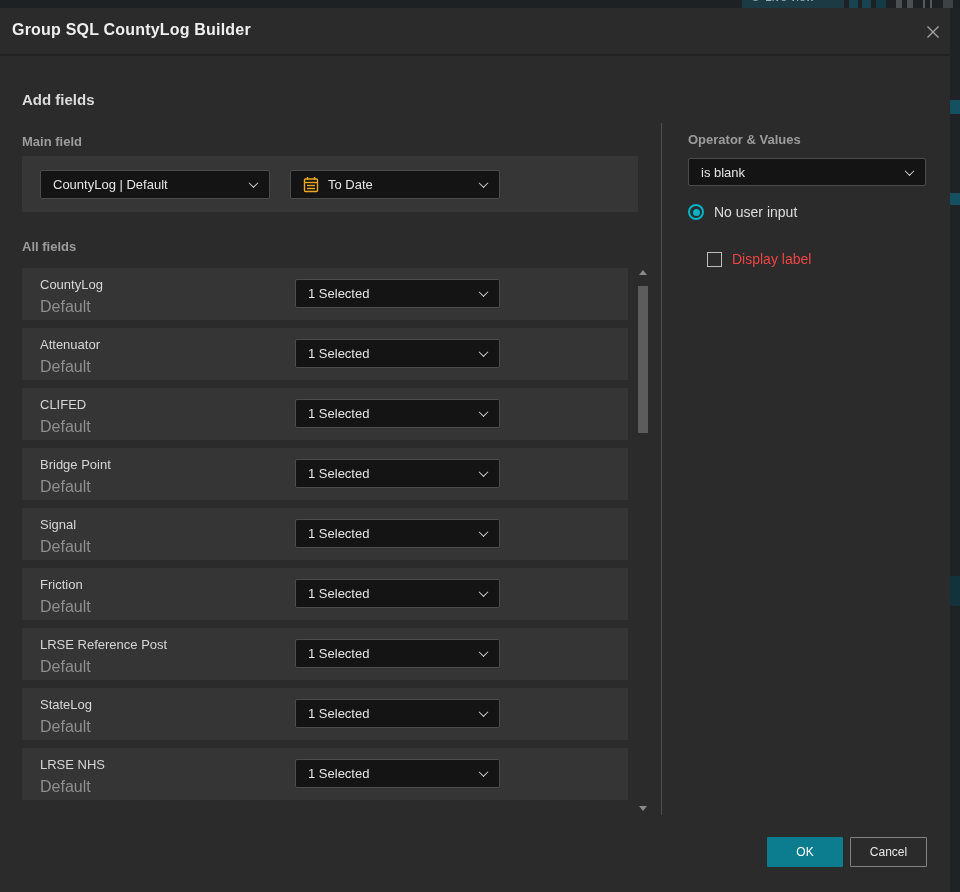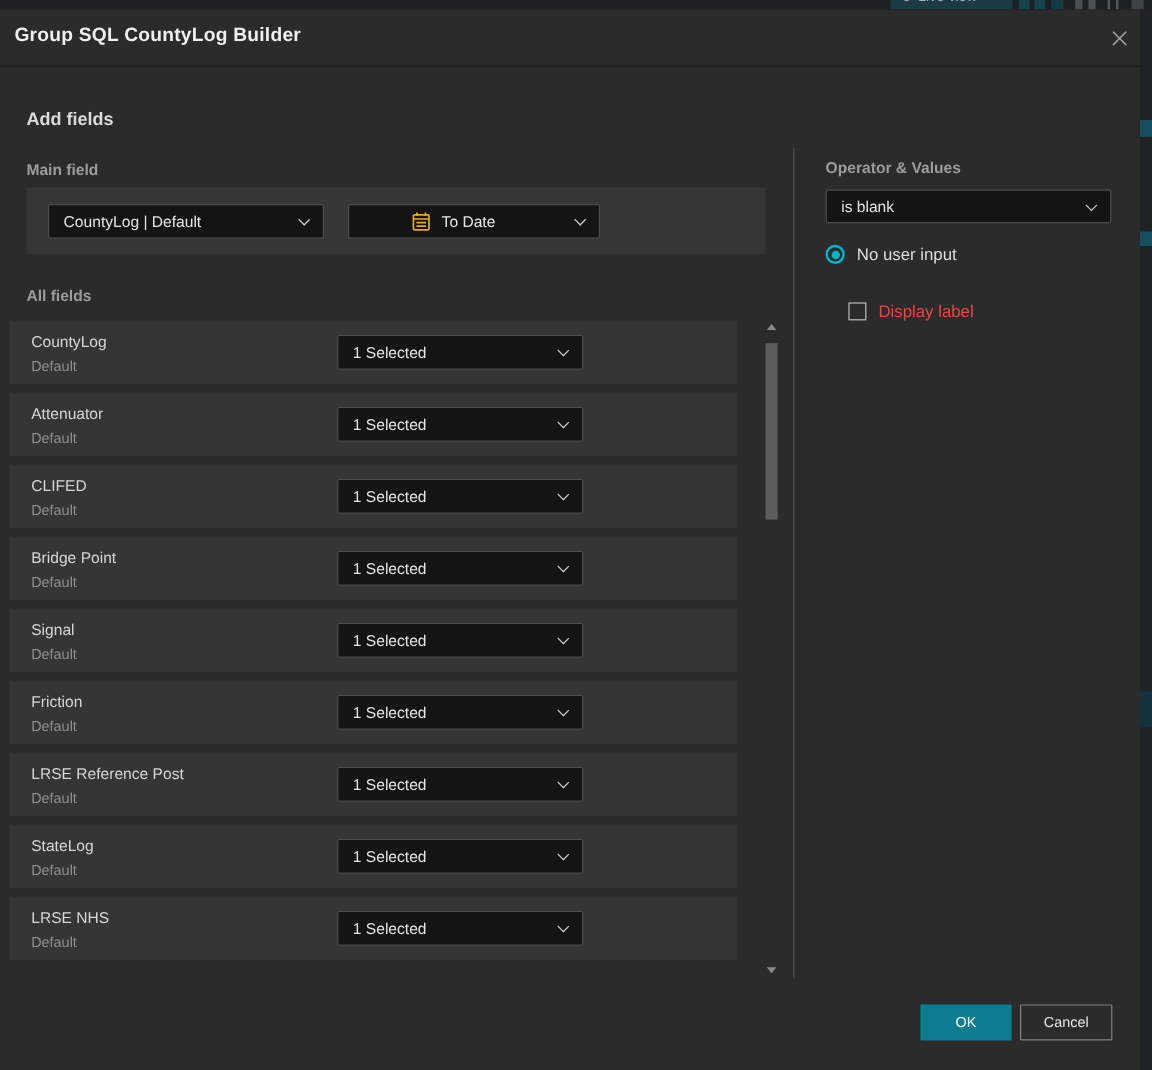--- a/index.html
+++ b/index.html
@@ -52,28 +52,28 @@
               display:flex; align-items:center; justify-content:space-between;
               padding:0 12px; cursor:pointer; }
   .dd-text { font-size:13px; color:#e4e4e4; white-space:nowrap; overflow:hidden; }
   .chevron { width:7px; height:7px; border-right:1.6px solid #cfcfcf; border-bottom:1.6px solid #cfcfcf;
              transform:rotate(45deg) translate(-1px,-1px); flex:0 0 auto; margin-left:8px; }
 
   
   .main-panel { position:absolute; left:22px; top:148px; width:616px; height:56px; background:#363636; }
   .dd-mainfield { position:absolute; left:18px; top:14px; width:230px; height:29px; }
   .dd-date { position:absolute; left:268px; top:14px; width:210px; height:29px; }
-  .dd-date .dd-left { display:flex; align-items:center; gap:9px; overflow:hidden;margin-left:40px; }
+  .dd-date .dd-left { display:flex; align-items:center; gap:9px; overflow:hidden; }
   .cal-icon { flex:0 0 auto; display:flex; }
 
   
-  .fields-list { position:absolute; left:8px; top:260px; width:606px; }
+  .fields-list { position:absolute; left:22px; top:260px; width:606px; }
   .field-row { position:relative; width:606px; height:52px; background:#353535; margin-bottom:8px; }
   .row-name { position:absolute; left:18px; top:9px; font-size:13px; color:#d6d6d6; }
-  .row-sub { position:absolute; left:18px; top:30px; font-size:12px; color:#8f8f8f; }
+  .row-sub { position:absolute; left:18px; top:30px; font-size:16px; color:#8f8f8f; }
   .row-dd { position:absolute; left:273px; top:11px; width:205px; height:29px;padding-left:12px; }
 
   
   .scrollbar { position:absolute; left:638px; top:260px; width:10px; height:545px; }
   .sb-arrow { position:absolute; left:1px; width:0; height:0; border-left:4px solid transparent; border-right:4px solid transparent; }
   .sb-up { top:2px; border-bottom:5px solid #8a8a8a; }
   .sb-down { bottom:2px; border-top:5px solid #8a8a8a; }
   .sb-thumb { position:absolute; left:0; top:18px; width:10px; height:147px; background:#5c5c5c; cursor:grab; }
 
   .v-divider { position:absolute; left:661px; top:115px; width:1px; height:692px; background:#505050; }

